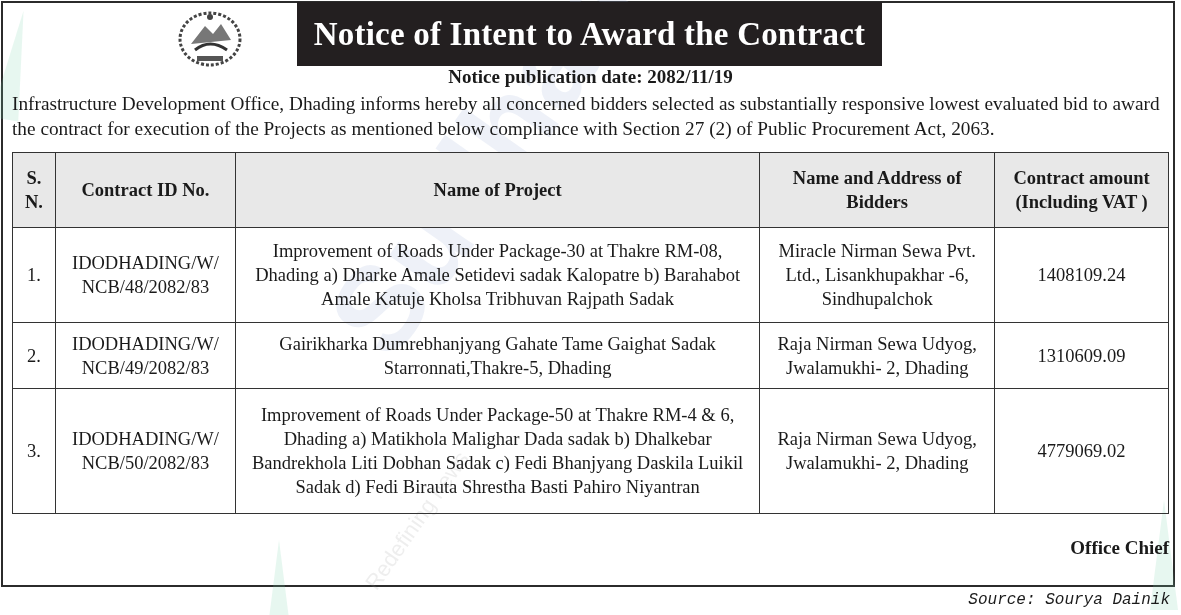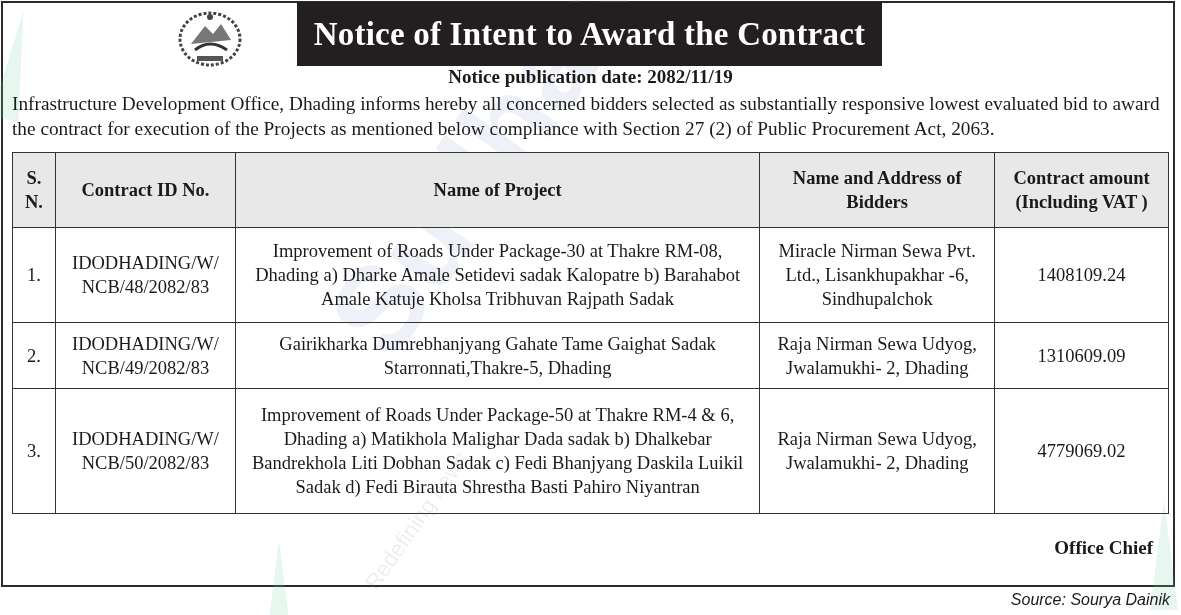--- a/index.html
+++ b/index.html
@@ -53,25 +53,25 @@
   }
   table.awards th, table.awards td {
     border: 1.5px solid #333; text-align: center; vertical-align: middle; padding: 0 6px;
   }
   table.awards th { background: #e8e8e8; font-weight: bold; line-height: 24px; height: 74px; }
   table.awards td { line-height: 24px; }
   .row1 td { height: 94px; }
   .row2 td { height: 65px; }
   .row3 td { height: 124px; margin-left: 48px; }
   .office-chief {
-    position: absolute; right: 28px; top: 537px; font-weight: bold; font-size: 19px;
+    position: absolute; right: 12px; top: 537px; font-weight: bold; font-size: 19px;
   }
   .source {
     position: absolute; right: 11px; top: 591px;
-    font-family: Liberation Sans, sans-serif; font-style: italic; font-size: 16px;
+    font-family: Liberation Mono, monospace; font-style: italic; font-size: 16px;
   }
 </style>
 </head>
 <body>
 
 <div class="frame"></div>
 
 <div class="watermark">
   <div class="wm-text">Sudhanshu</div>
   <div class="wm-sub">Redefining news</div>

